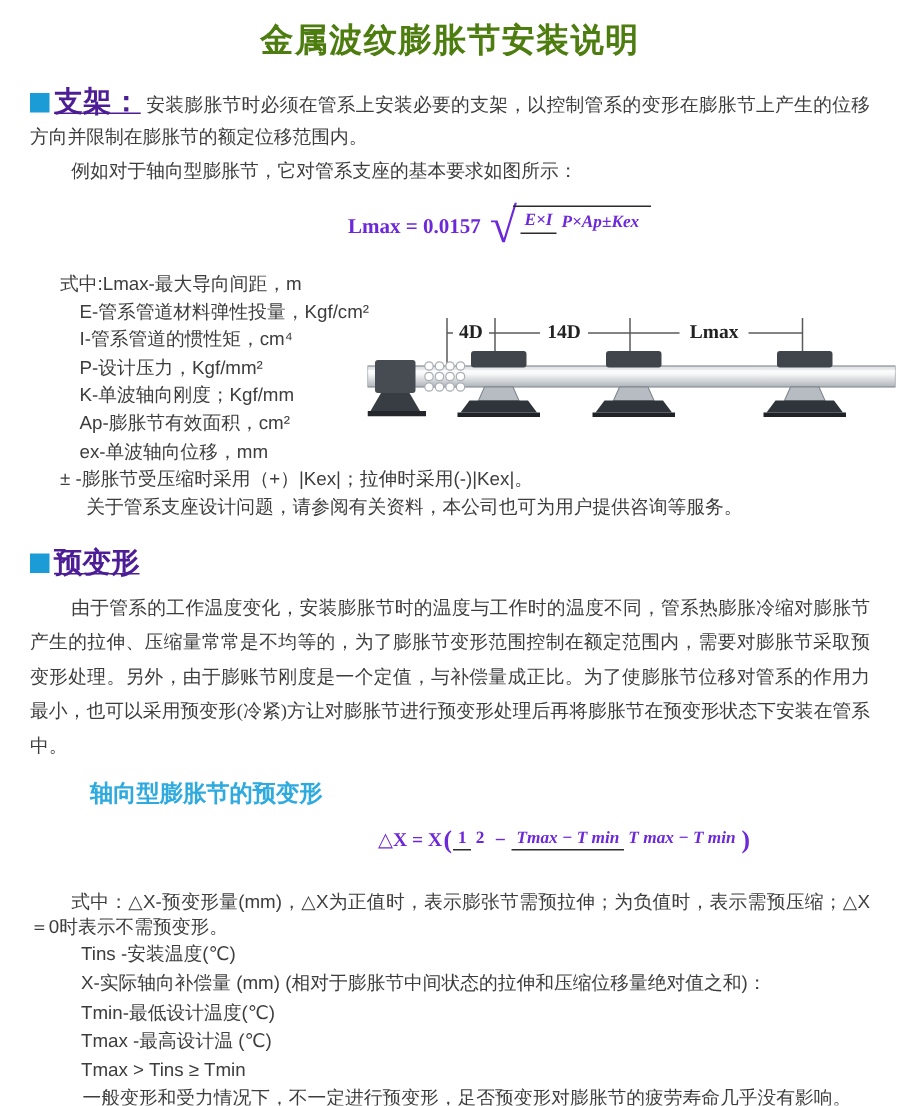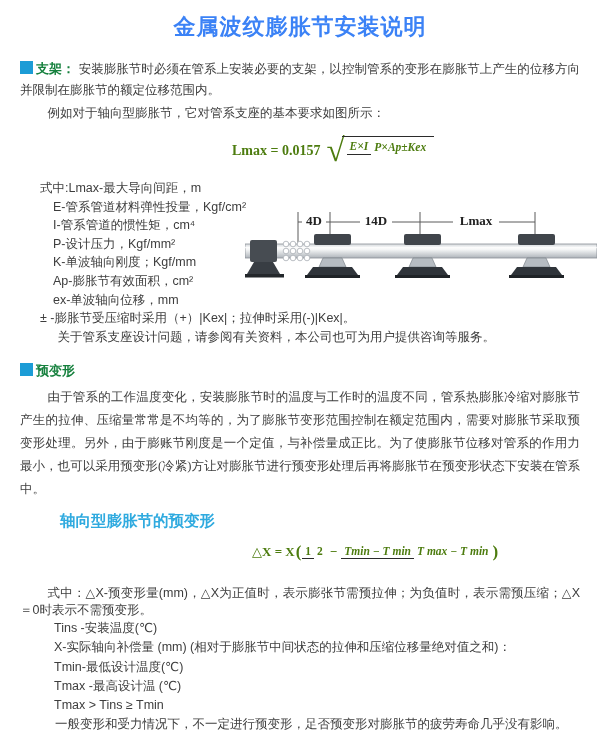--- a/index.html
+++ b/index.html
@@ -4,33 +4,33 @@
 <style>
   html,body{margin:0;padding:0;background:#ffffff;}
   body{
     width:600px;height:737px;overflow:hidden;
     font-family:"Liberation Sans","DejaVu Sans",sans-serif;
     color:#3d3d3d;position:relative;
   }
   .page{padding:0 20px;position:relative;}
   .title{
     margin:12px 0 0 0;text-align:center;
-    font-size:22px;font-weight:bold;color:#3b82f6;letter-spacing:1px;line-height:30px;
+    font-size:22px;font-weight:bold;color:#4d7c0f;letter-spacing:1px;line-height:30px;
   }
   .para{font-size:12.5px;line-height:21px;text-align:justify;}
   .indent{text-indent:2.2em;}
   .sq{
     display:inline-block;width:13px;height:13px;background:#1c9cd6;
     margin-right:3px;vertical-align:-1px;
   }
-  .sec-head{color:#15803d;font-size:13px;font-weight:bold;}
+  .sec-head{color:#4c1d95;font-size:19px;font-weight:bold;text-decoration:underline;}
   .p1{margin-top:16px;}
   .example{margin-top:2px;}
   
-  .formula{font-family:"Liberation Serif","DejaVu Serif",serif;color:#4d7c0f;}
+  .formula{font-family:"Liberation Serif","DejaVu Serif",serif;color:#6d28d9;}
   .f1{margin:10px 0 4px 212px;font-size:14px;font-weight:bold;display:flex;align-items:center;}
   .sqrt{display:inline-flex;align-items:flex-start;margin-left:6px;}
   .radical{font-size:33px;line-height:33px;font-weight:normal;}
   .sqrt-body{border-top:1.5px solid #2b2b2b;margin-left:-3px;margin-top:2px;padding:1px 5px 0 5px;}
   .frac{display:inline-flex;flex-direction:row;align-items:center;font-size:11.5px;line-height:13.5px;font-weight:bold;}
   .frac .num{border-bottom:1px solid #2b2b2b;padding:0 3px;}
   .frac .den{padding:0 3px;}
   .it{font-style:italic;}
   .f2{margin:10px 0 6px 232px;font-size:13px;font-weight:bold;display:flex;align-items:center;}
   .f2 .paren{font-size:17px;font-weight:bold;margin:0 1px;}
@@ -165,21 +165,21 @@
 
   <div class="formula f2">
     <span>△X = X</span>
     <span class="paren">(</span>
     <span class="frac">
       <span class="num">1</span>
       <span class="den">2</span>
     </span>
     <span class="mid">−</span>
     <span class="frac it">
-      <span class="num">Tmin − T min</span>
+      <span class="num">Tmax − T min</span>
       <span class="den">T max − T min</span>
     </span>
     <span class="paren">)</span>
   </div>
 
   <div class="explain">式中：△X-预变形量(mm)，△X为正值时，表示膨张节需预拉伸；为负值时，表示需预压缩；△X＝0时表示不需预变形。</div>
   <div class="defline">Tins -安装温度(℃)</div>
   <div class="defline">X-实际轴向补偿量 (mm) (相对于膨胀节中间状态的拉伸和压缩位移量绝对值之和)：</div>
   <div class="defline">Tmin-最低设计温度(℃)</div>
   <div class="defline">Tmax -最高设计温 (℃)</div>

